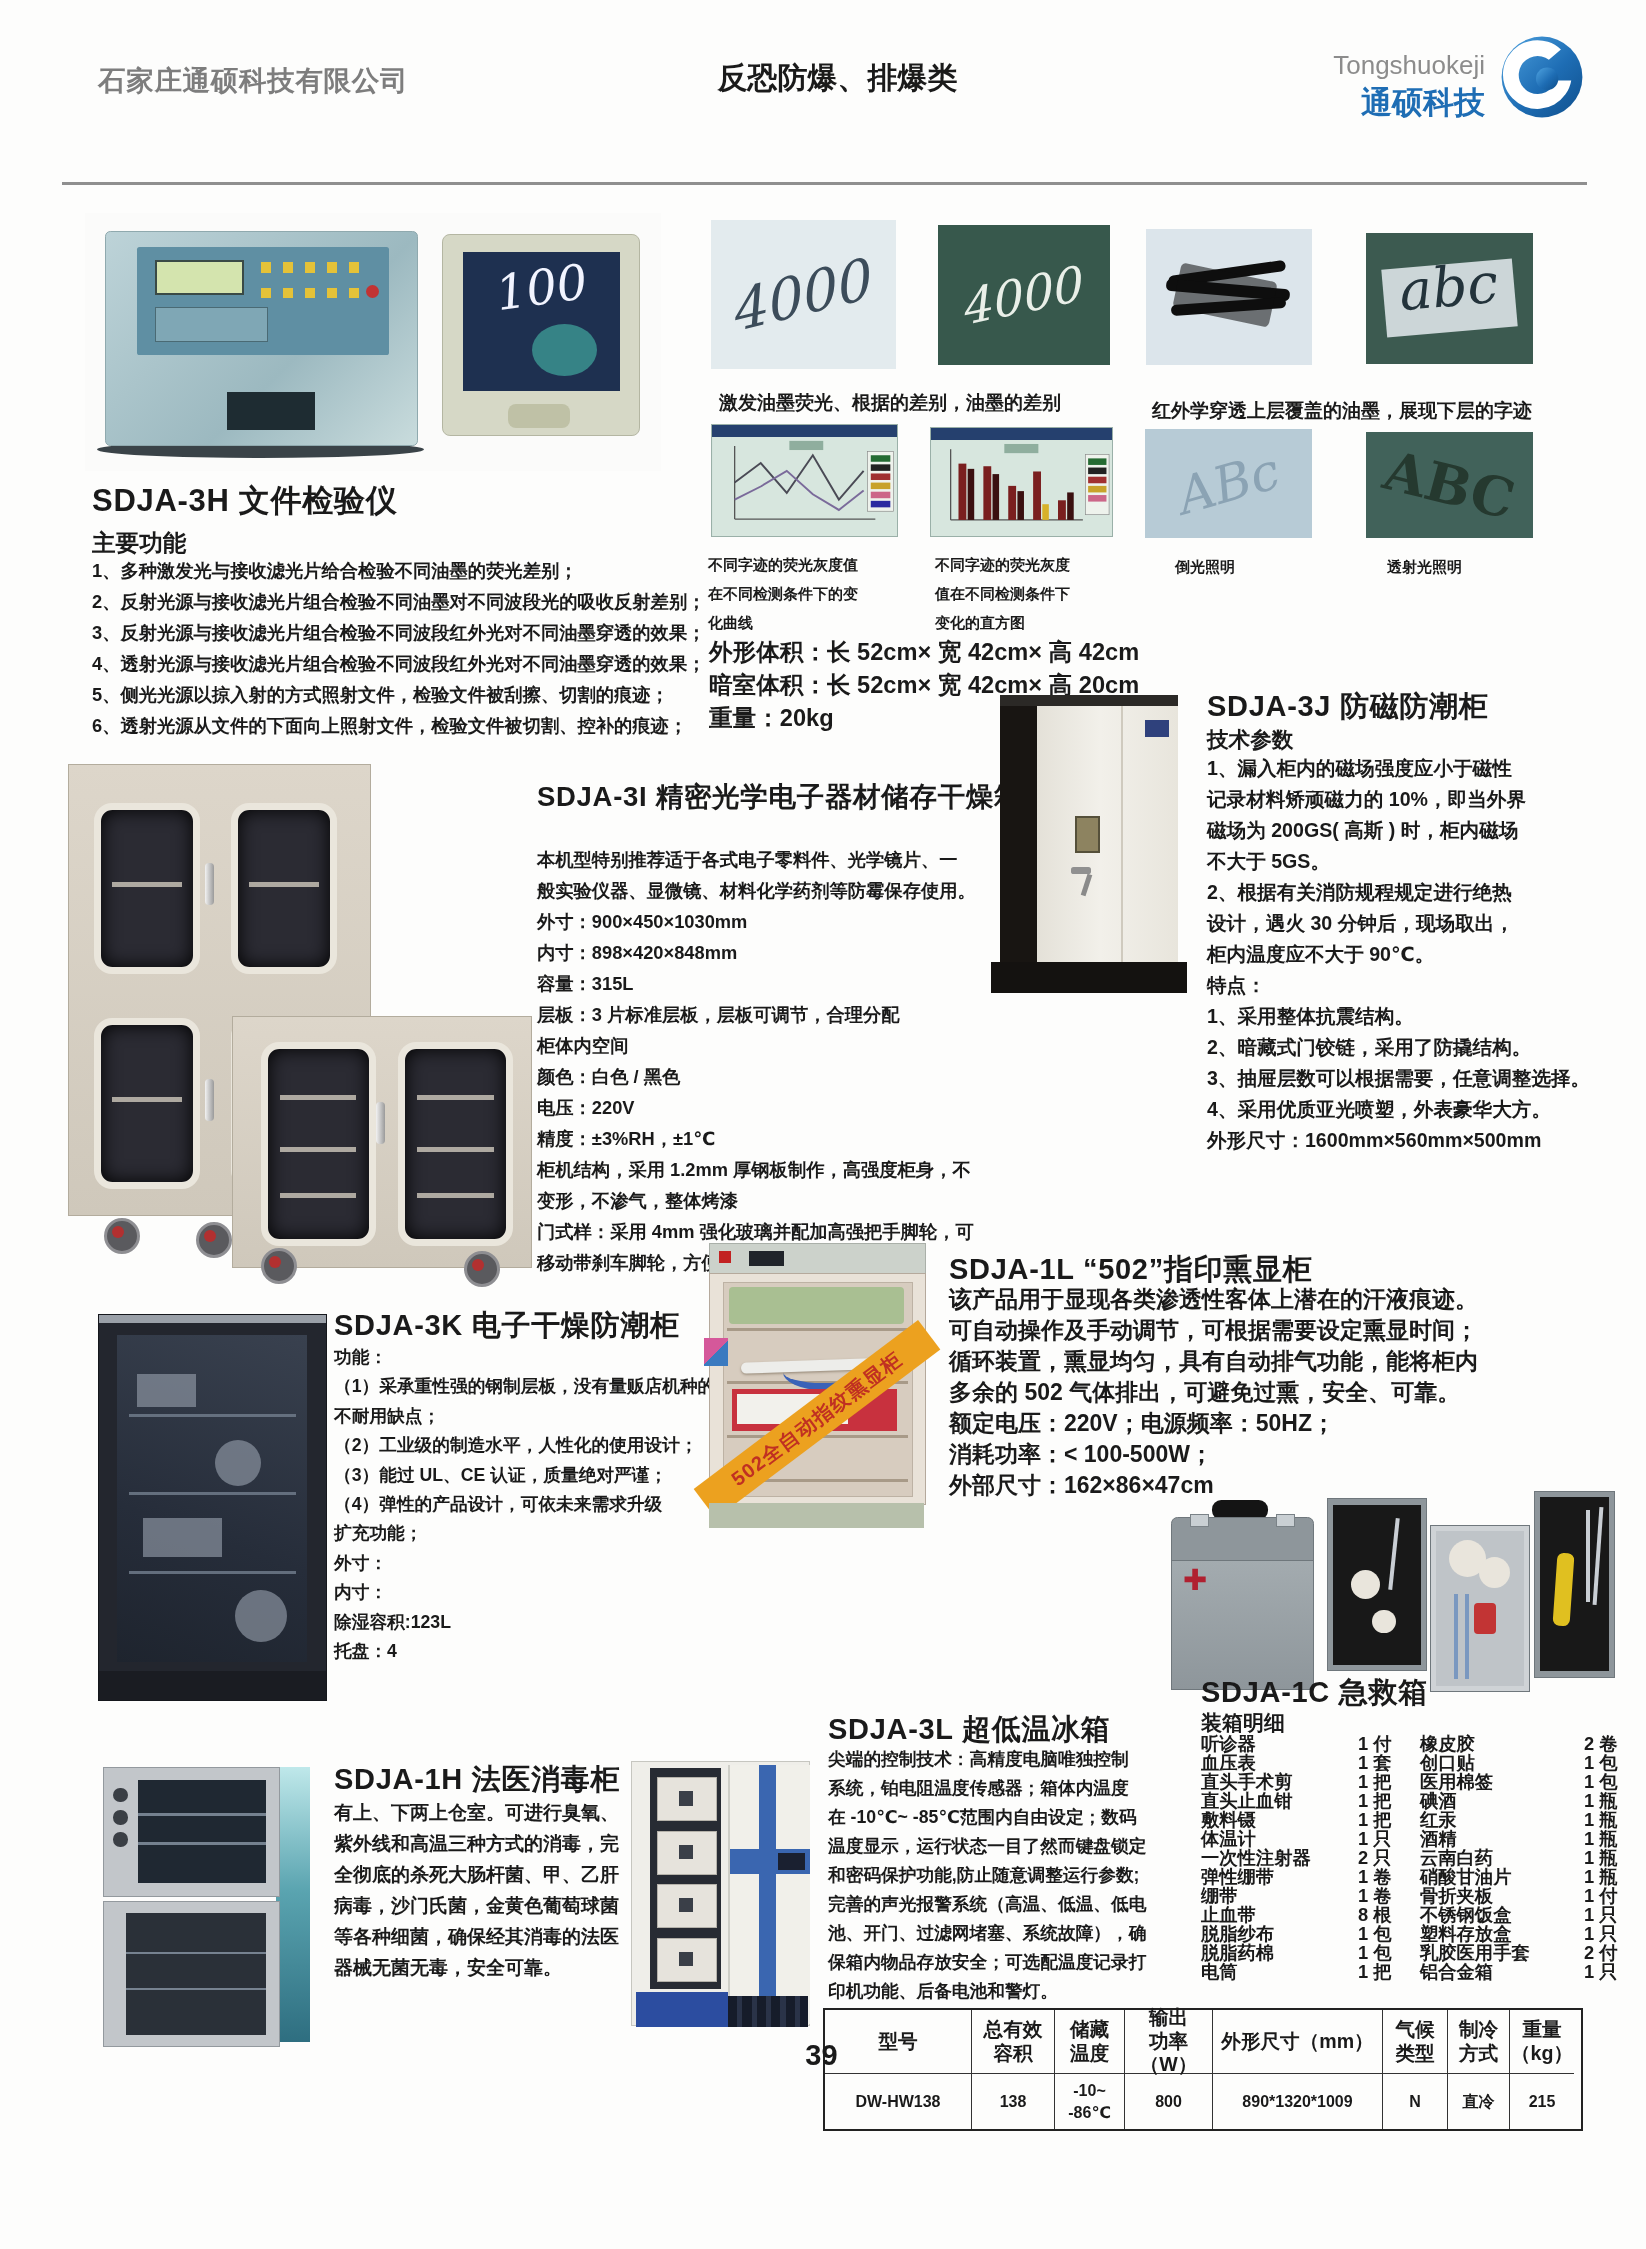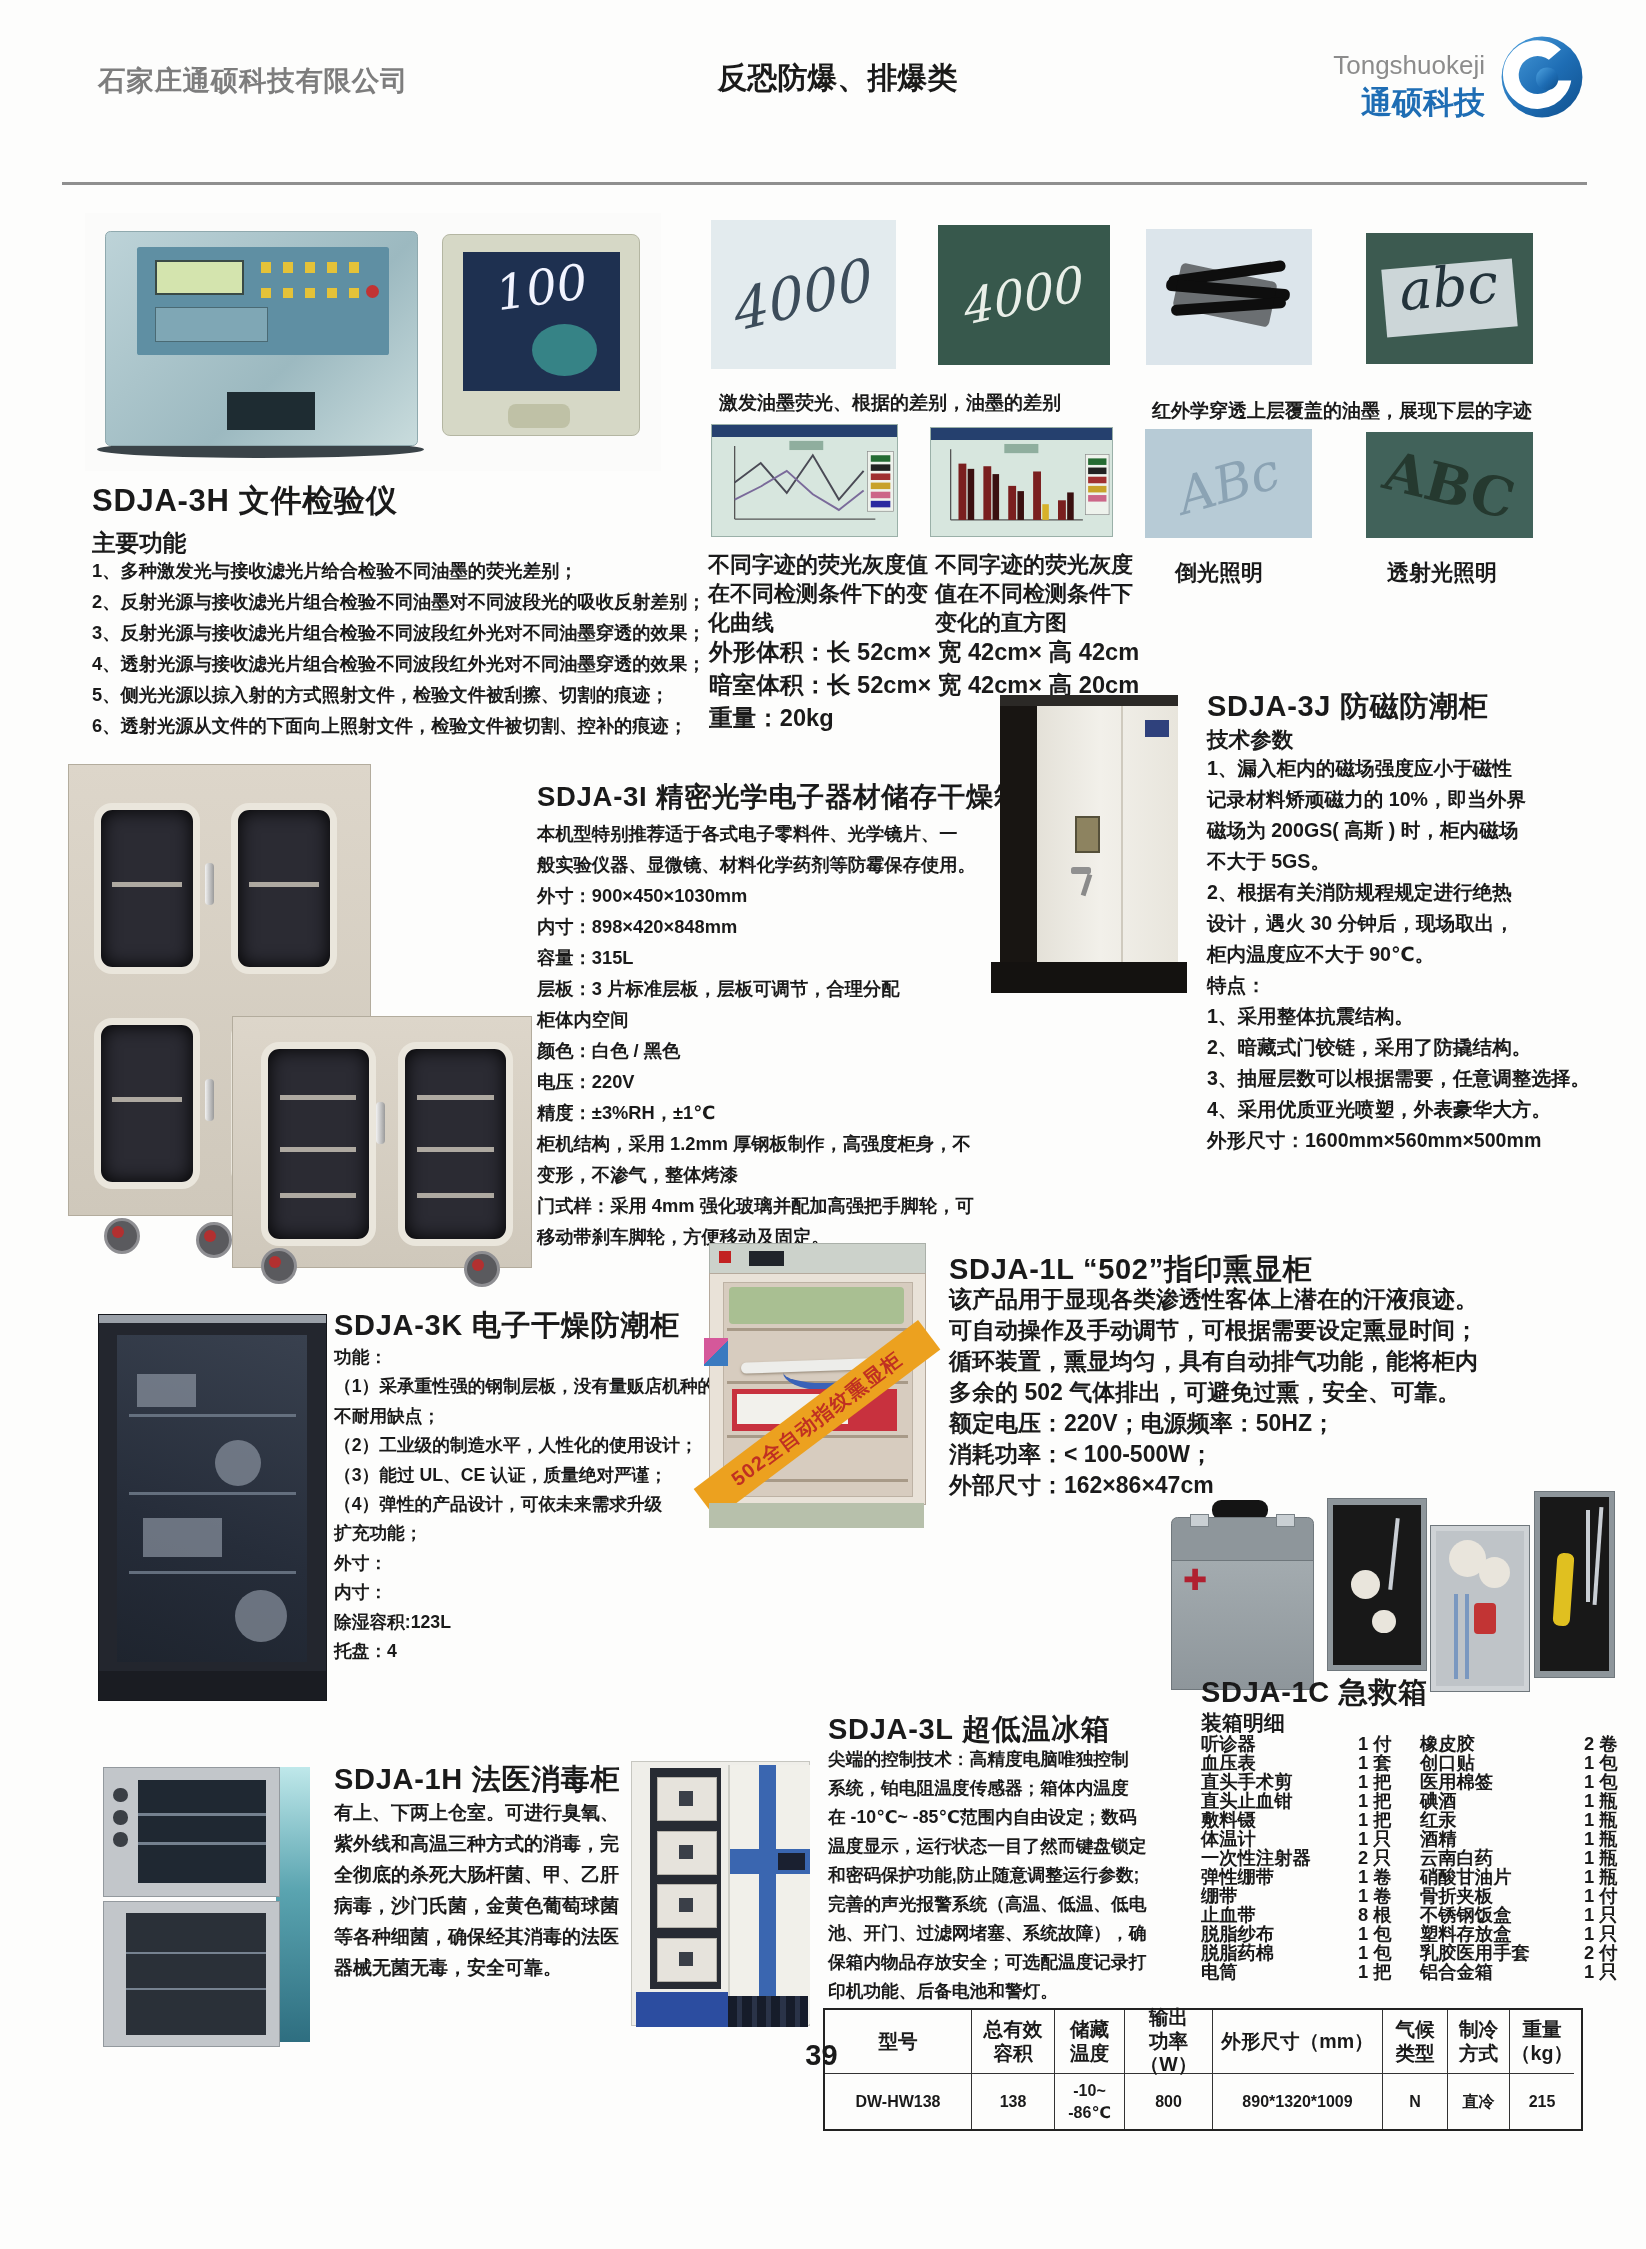--- a/index.html
+++ b/index.html
@@ -54,32 +54,32 @@
   .cap1{font-size:19px;font-weight:700;white-space:nowrap;}
   #cap-r1-left{left:719px;top:390px;}
   #cap-r1-right{left:1152px;top:398px;}
   
   #s1{left:711px;top:424px;width:187px;height:113px;background:#cfe0d8;border:0.7px solid #9ab0a8;}
   #s2{left:930px;top:427px;width:183px;height:110px;background:#cfe0d8;border:0.7px solid #9ab0a8;}
   #s3{left:1145px;top:429px;width:167px;height:109px;background:#b7cbd6;}
   #s3 .spec-txt{font-size:51px;color:#8ba3b4;transform:rotate(-16deg);}
   #s4{left:1366px;top:432px;width:167px;height:106px;background:#41625a;}
   #s4 .spec-txt{font-size:54px;color:#25392f;transform:rotate(14deg) skewX(10deg);font-weight:700;}
-  .cap2{font-size:22px;font-weight:700;}
+  .cap2{font-size:15px;font-weight:700;}
   #cap-c1{left:708px;top:550px;width:229px;line-height:29px;}
   #cap-c2{left:935px;top:550px;width:229px;line-height:29px;}
   #cap-c3{left:1175px;top:558px;width:108px;}
   #cap-c4{left:1387px;top:558px;width:131px;}
   
   #t-3h{left:92px;top:480px;font-size:31px;}
   #sub-3h{left:92px;top:527px;font-size:23.6px;font-weight:700;}
   #lines-3h{left:92px;top:555px;font-size:18.3px;line-height:31px;font-weight:600;}
   #dims-3h{left:709px;top:636px;font-size:23.6px;line-height:33px;font-weight:600;}
   #t-3i{left:537px;top:779px;font-size:27.5px;}
-  #lines-3i{left:537px;top:818px;font-size:18.3px;line-height:31px;font-weight:600;}
+  #lines-3i{left:537px;top:844px;font-size:18.3px;line-height:31px;font-weight:600;}
   #t-3j{left:1207px;top:687px;font-size:29px;}
   #sub-3j{left:1207px;top:725px;font-size:21.6px;font-weight:700;}
   #lines-3j{left:1207px;top:753px;font-size:19.6px;line-height:31px;font-weight:600;}
   #t-3k{left:334px;top:1306px;font-size:29px;}
   #lines-3k{left:334px;top:1343px;font-size:17.7px;line-height:29.4px;font-weight:600;}
   #t-1l{left:949px;top:1250px;font-size:29px;}
   #lines-1l{left:949px;top:1284px;font-size:23px;line-height:31px;font-weight:600;}
   #t-1c{left:1201px;top:1673px;font-size:29px;}
   #sub-1c{left:1201px;top:1709px;font-size:21px;font-weight:700;}
   #fa-list{left:1201px;top:1734px;font-size:18.3px;font-weight:600;}

